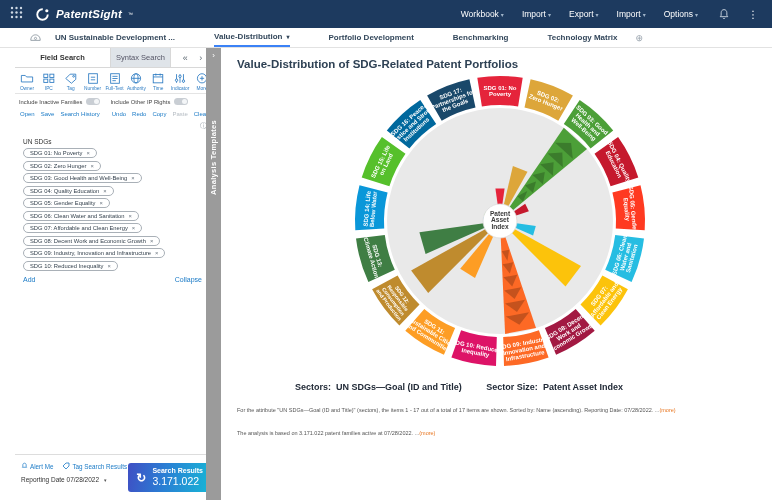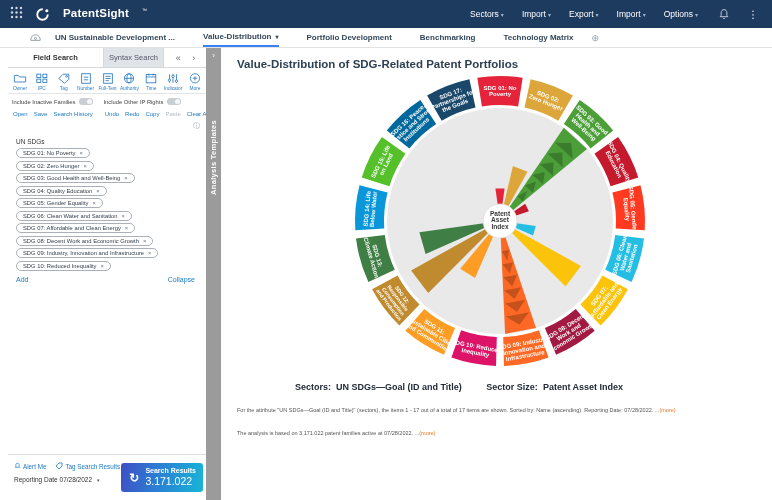--- a/index.html
+++ b/index.html
@@ -4,42 +4,42 @@
 <style>
   * { margin:0; padding:0; box-sizing:border-box; }
   html,body { width:772px; height:500px; overflow:hidden; background:#fff;
     font-family:"Liberation Sans", sans-serif; }
   #app { position:relative; width:772px; height:500px; background:#fff; }
 
   
   #topbar { position:absolute; left:0; top:0; width:772px; height:28px; background:#1d3a5f;
     display:flex; align-items:center; color:#fff; }
   #grid-icon { margin-left:10px; cursor:pointer; }
-  #logo { display:flex; margin-left:12px; gap:13px; }
+  #logo { display:flex; align-items:center; margin-left:12px; gap:6px;font-style:italic; }
   #logo .brand { font-size:11.5px; font-weight:bold; letter-spacing:.2px; }
   #logo sup { font-size:5px; }
   #topbar-menus { margin-left:auto; display:flex; align-items:center; gap:18px; font-size:8.5px; }
   #topbar-menus .menu { cursor:pointer; white-space:nowrap; }
   #topbar-menus .menu .caret { font-size:6px; color:#9fb3c8; margin-left:2px; }
   #bell-btn { margin-left:20px; cursor:pointer; display:flex; }
   #kebab-btn { margin:0 14px 0 18px; font-size:10px; cursor:pointer; }
 
   
   #tabbar { position:absolute; left:0; top:28px; width:772px; height:20px; background:#fff;
     border-bottom:1px solid #e2e2e2; display:flex; align-items:center; }
   #workbook-icon { margin-left:30px; color:#8a949e; display:flex; }
-  #tabs { display:flex; align-items:flex-end; margin-left:14px; gap:28px; height:100%; }
+  #tabs { display:flex; align-items:flex-end; margin-left:14px; gap:39px; height:100%; }
   .sheet-tab { font-size:8px; font-weight:bold; color:#33475b; height:100%; display:flex;
     align-items:center; position:relative; cursor:pointer; white-space:nowrap; }
   .sheet-tab.active { border-bottom:2px solid #3b82f6; }
   .sheet-tab .caret { font-size:6px; margin-left:4px; color:#33475b; }
   #add-sheet { margin-left:18px; color:#9aa4ae; font-size:9px; cursor:pointer; }
 
   
-  #search-panel { position:absolute; left:8px; top:48px; width:200px; height:452px; background:#fff;
+  #search-panel { position:absolute; left:15px; top:48px; width:200px; height:452px; background:#fff;
     border-right:1px solid #d8d8d8; }
   #fs-tabs { display:flex; height:20px; border-bottom:1px solid #d8d8d8; font-size:7.5px; }
   .fs-tab { display:flex; align-items:center; justify-content:center; cursor:pointer; }
   .fs-tab.active { width:96px; background:#fff; color:#333; font-weight:bold; border-right:1px solid #d8d8d8; }
   .fs-tab.inactive { width:60px; background:#dfe4e9; color:#556; border-right:1px solid #d8d8d8; }
   #fs-arrows { flex:1; display:flex; align-items:center; justify-content:space-evenly;
     color:#5b6770; font-size:9px; }
   #fs-arrows span { cursor:pointer; }
 
   #tools { display:flex; padding:4px 1px 2px 1px; border-bottom:1px solid #e4e4e4; }
@@ -125,21 +125,21 @@
     </span>
     <div id="logo">
       <svg width="15" height="15" viewBox="0 0 16 16">
         <circle cx="8" cy="8" r="5.6" fill="none" stroke="#ffffff" stroke-width="2" stroke-dasharray="26 9"></circle>
         <circle cx="12.6" cy="4" r="1.7" fill="#ffffff"></circle>
       </svg>
       <span class="brand">PatentSight</span>
         <sup>™</sup>
     </div>
     <div id="topbar-menus">
-        <span class="menu"><span>Sectors</span><span class="caret">▾</span></span>
+        <span class="menu"><span>Workbook</span><span class="caret">▾</span></span>
         <span class="menu"><span>Import</span><span class="caret">▾</span></span>
         <span class="menu"><span>Export</span><span class="caret">▾</span></span>
         <span class="menu"><span>Import</span><span class="caret">▾</span></span>
         <span class="menu"><span>Options</span><span class="caret">▾</span></span>
       </div>
     <span id="bell-btn">
       <svg width="12" height="13" viewBox="0 0 16 17">
         <path d="M8 2 C5.6 2 4.2 3.9 4.2 6.2 L4.2 9.6 L3 11.4 L13 11.4 L11.8 9.6 L11.8 6.2 C11.8 3.9 10.4 2 8 2 Z" fill="none" stroke="#cfd9e4" stroke-width="1.2"></path>
         <path d="M6.6 13 A1.5 1.5 0 0 0 9.4 13" fill="none" stroke="#cfd9e4" stroke-width="1.2"></path>
       </svg>

